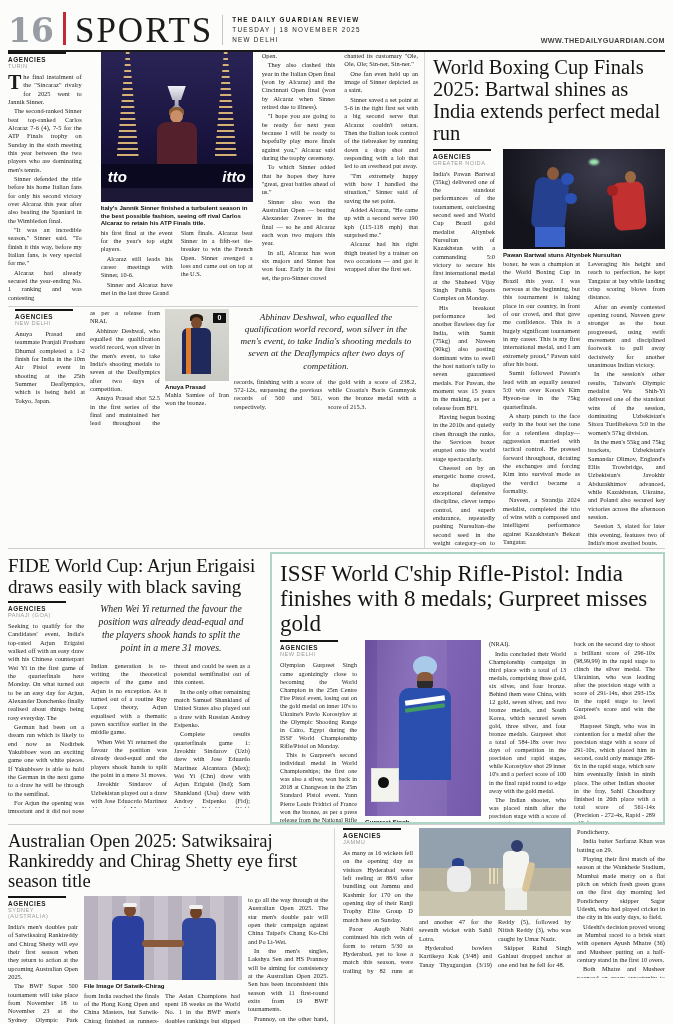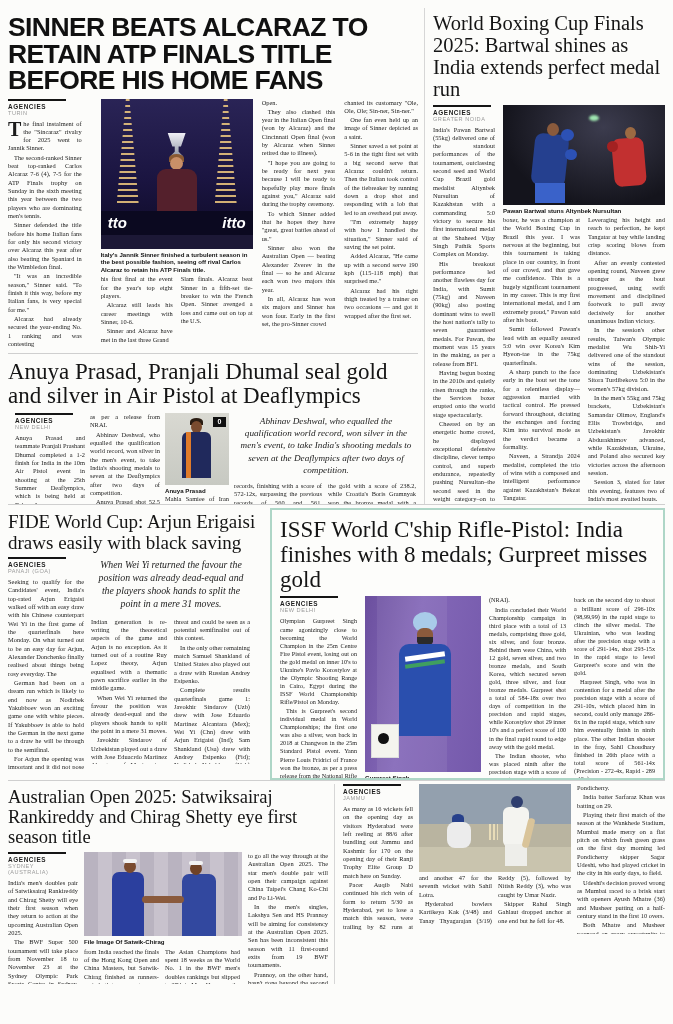--- a/index.html
+++ b/index.html
@@ -146,26 +146,36 @@
      background:repeating-linear-gradient(90deg,#e8dcb8 0 2px,transparent 2px 4px);}
   .rj-under{display:flex;gap:6px;margin-top:2px;}
   .rj-under .col{width:73px;height:52px;}
   .rj-c4{width:88px;}
 </style>
 </head>
 <body>
 
 <div class="page">
 
+  <header class="masthead">
+    <div class="pagenum">16</div>
+    <div class="redbar"></div>
+    <div class="section-title">SPORTS</div>
+    <div class="dateline">
+      <div class="b">THE DAILY GUARDIAN REVIEW</div>
+      <div>TUESDAY | 18 NOVEMBER 2025</div>
+      <div>NEW DELHI</div>
+    </div>
+    <div class="website">WWW.THEDAILYGUARDIAN.COM</div>
+  </header>
 
   <div class="row1">
     <div class="left-stack">
 
       <section>
-        <h1 class="hl-sans">SINNER BEATS ALCARAZ TO RETAIN ATP FINALS TITLE BEFORE HIS HOME FANS</h1>
         <div class="tennis-body">
           <div class="tn-c1">
             <div class="byline">
               <div class="agency">AGENCIES</div>
               <div class="loc">TURIN</div>
             </div>
             <div class="col dropcap">
                 <p>The final instalment of the "Sincaraz" rivalry for 2025 went to Jannik Sinner.</p>
                 <p>The second-ranked Sinner beat top-ranked Carlos Alcaraz 7-6 (4), 7-5 for the ATP Finals trophy on Sunday in the sixth meeting this year between the two players who are dominating men's tennis.</p>
                 <p>Sinner defended the title before his home Italian fans for only his second victory over Alcaraz this year after also beating the Spaniard in the Wimbledon final.</p>
@@ -212,21 +222,20 @@
               <p>One fan even held up an image of Sinner depicted as a saint.</p>
               <p>Sinner saved a set point at 5-6 in the tight first set with a big second serve that Alcaraz couldn't return. Then the Italian took control of the tiebreaker by running down a drop shot and responding with a lob that led to an overhead put away.</p>
               <p>"I'm extremely happy with how I handled the situation," Sinner said of saving the set point.</p>
               <p>Added Alcaraz, "He came up with a second serve 190 kph (115-118 mph) that surprised me."</p>
               <p>Alcaraz had his right thigh treated by a trainer on two occasions — and got it wrapped after the first set.</p>
             </div>
         </div>
       </section>
 
       <section class="deaf">
-        <h2 class="hl-serif" style="font-size:23px">Anuya Prasad, Pranjali Dhumal seal gold and silver in Air Pistol at Deaflympics</h2>
         <div class="deaf-body">
           <div class="df-c1">
             <div class="byline">
               <div class="agency">AGENCIES</div>
               <div class="loc">NEW DELHI</div>
             </div>
             <div class="col">
                 <p>Anuya Prasad and teammate Pranjali Prashant Dhumal completed a 1-2 finish for India in the 10m Air Pistol event in shooting at the 25th Summer Deaflympics, which is being held at Tokyo, Japan.</p>
               </div>
           </div>

